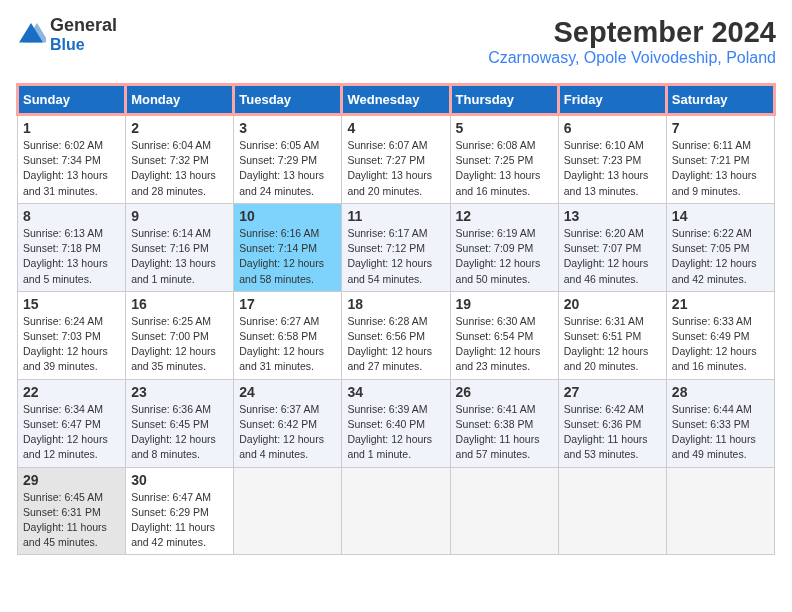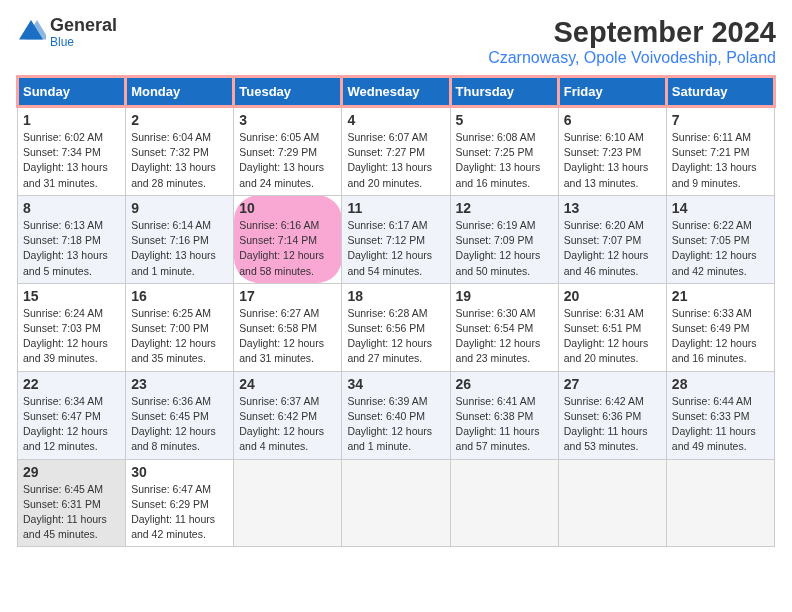--- a/index.html
+++ b/index.html
@@ -7,21 +7,21 @@
       font-family: Arial, sans-serif;
       background: #fff;
       width: 792px;
       min-height: 612px;
       padding: 16px;
     }
     .header-area {
       display: flex;
       align-items: flex-start;
       justify-content: space-between;
-      margin-bottom: 8px;
+      margin-bottom: 16px;
     }
     .logo {
       display: flex;
       align-items: center;
       gap: 4px;
     }
     .logo-text {
       display: flex;
       flex-direction: column;
       line-height: 1.1;
@@ -88,21 +88,21 @@
 <body>
 
 <div class="header-area">
   <div class="logo">
     <svg class="logo-icon" viewBox="0 0 40 40">
       <polygon points="20,4 36,30 4,30" fill="#1a6fc4"></polygon>
       <polygon points="28,4 44,30 12,30" fill="#1a6fc4" opacity="0.5"></polygon>
     </svg>
     <div class="logo-text">
       <span style="font-size:18px;font-weight:bold;color:#333;">General</span>
-      <span style="font-size:12px;font-weight:normal;color:#1a6fc4;">Blue</span>
+      <span style="font-size:16px;font-weight:bold;color:#1a6fc4;">Blue</span>
     </div>
   </div>
   <div class="title-area">
     <div class="month-title">September 2024</div>
     <div class="subtitle">Czarnowasy, Opole Voivodeship, Poland</div>
   </div>
 </div>
 
 <table class="calendar">
   <thead>
@@ -150,21 +150,21 @@
       </tr>
       <tr>
         <td style="background-color: rgb(240, 244, 250);">
           <span class="day-num">8</span>
           <div class="day-info">Sunrise: 6:13 AM<br>Sunset: 7:18 PM<br>Daylight: 13 hours and 5 minutes.</div>
         </td>
         <td style="background-color: rgb(240, 244, 250);">
           <span class="day-num">9</span>
           <div class="day-info">Sunrise: 6:14 AM<br>Sunset: 7:16 PM<br>Daylight: 13 hours and 1 minute.</div>
         </td>
-        <td style="background-color: #f9a8d4; border-radius: 25px;">
+        <td style="background-color: #7dd3fc;">
           <span class="day-num">10</span>
           <div class="day-info">Sunrise: 6:16 AM<br>Sunset: 7:14 PM<br>Daylight: 12 hours and 58 minutes.</div>
         </td>
         <td style="background-color: rgb(240, 244, 250);">
           <span class="day-num">11</span>
           <div class="day-info">Sunrise: 6:17 AM<br>Sunset: 7:12 PM<br>Daylight: 12 hours and 54 minutes.</div>
         </td>
         <td style="background-color: rgb(240, 244, 250);">
           <span class="day-num">12</span>
           <div class="day-info">Sunrise: 6:19 AM<br>Sunset: 7:09 PM<br>Daylight: 12 hours and 50 minutes.</div>

